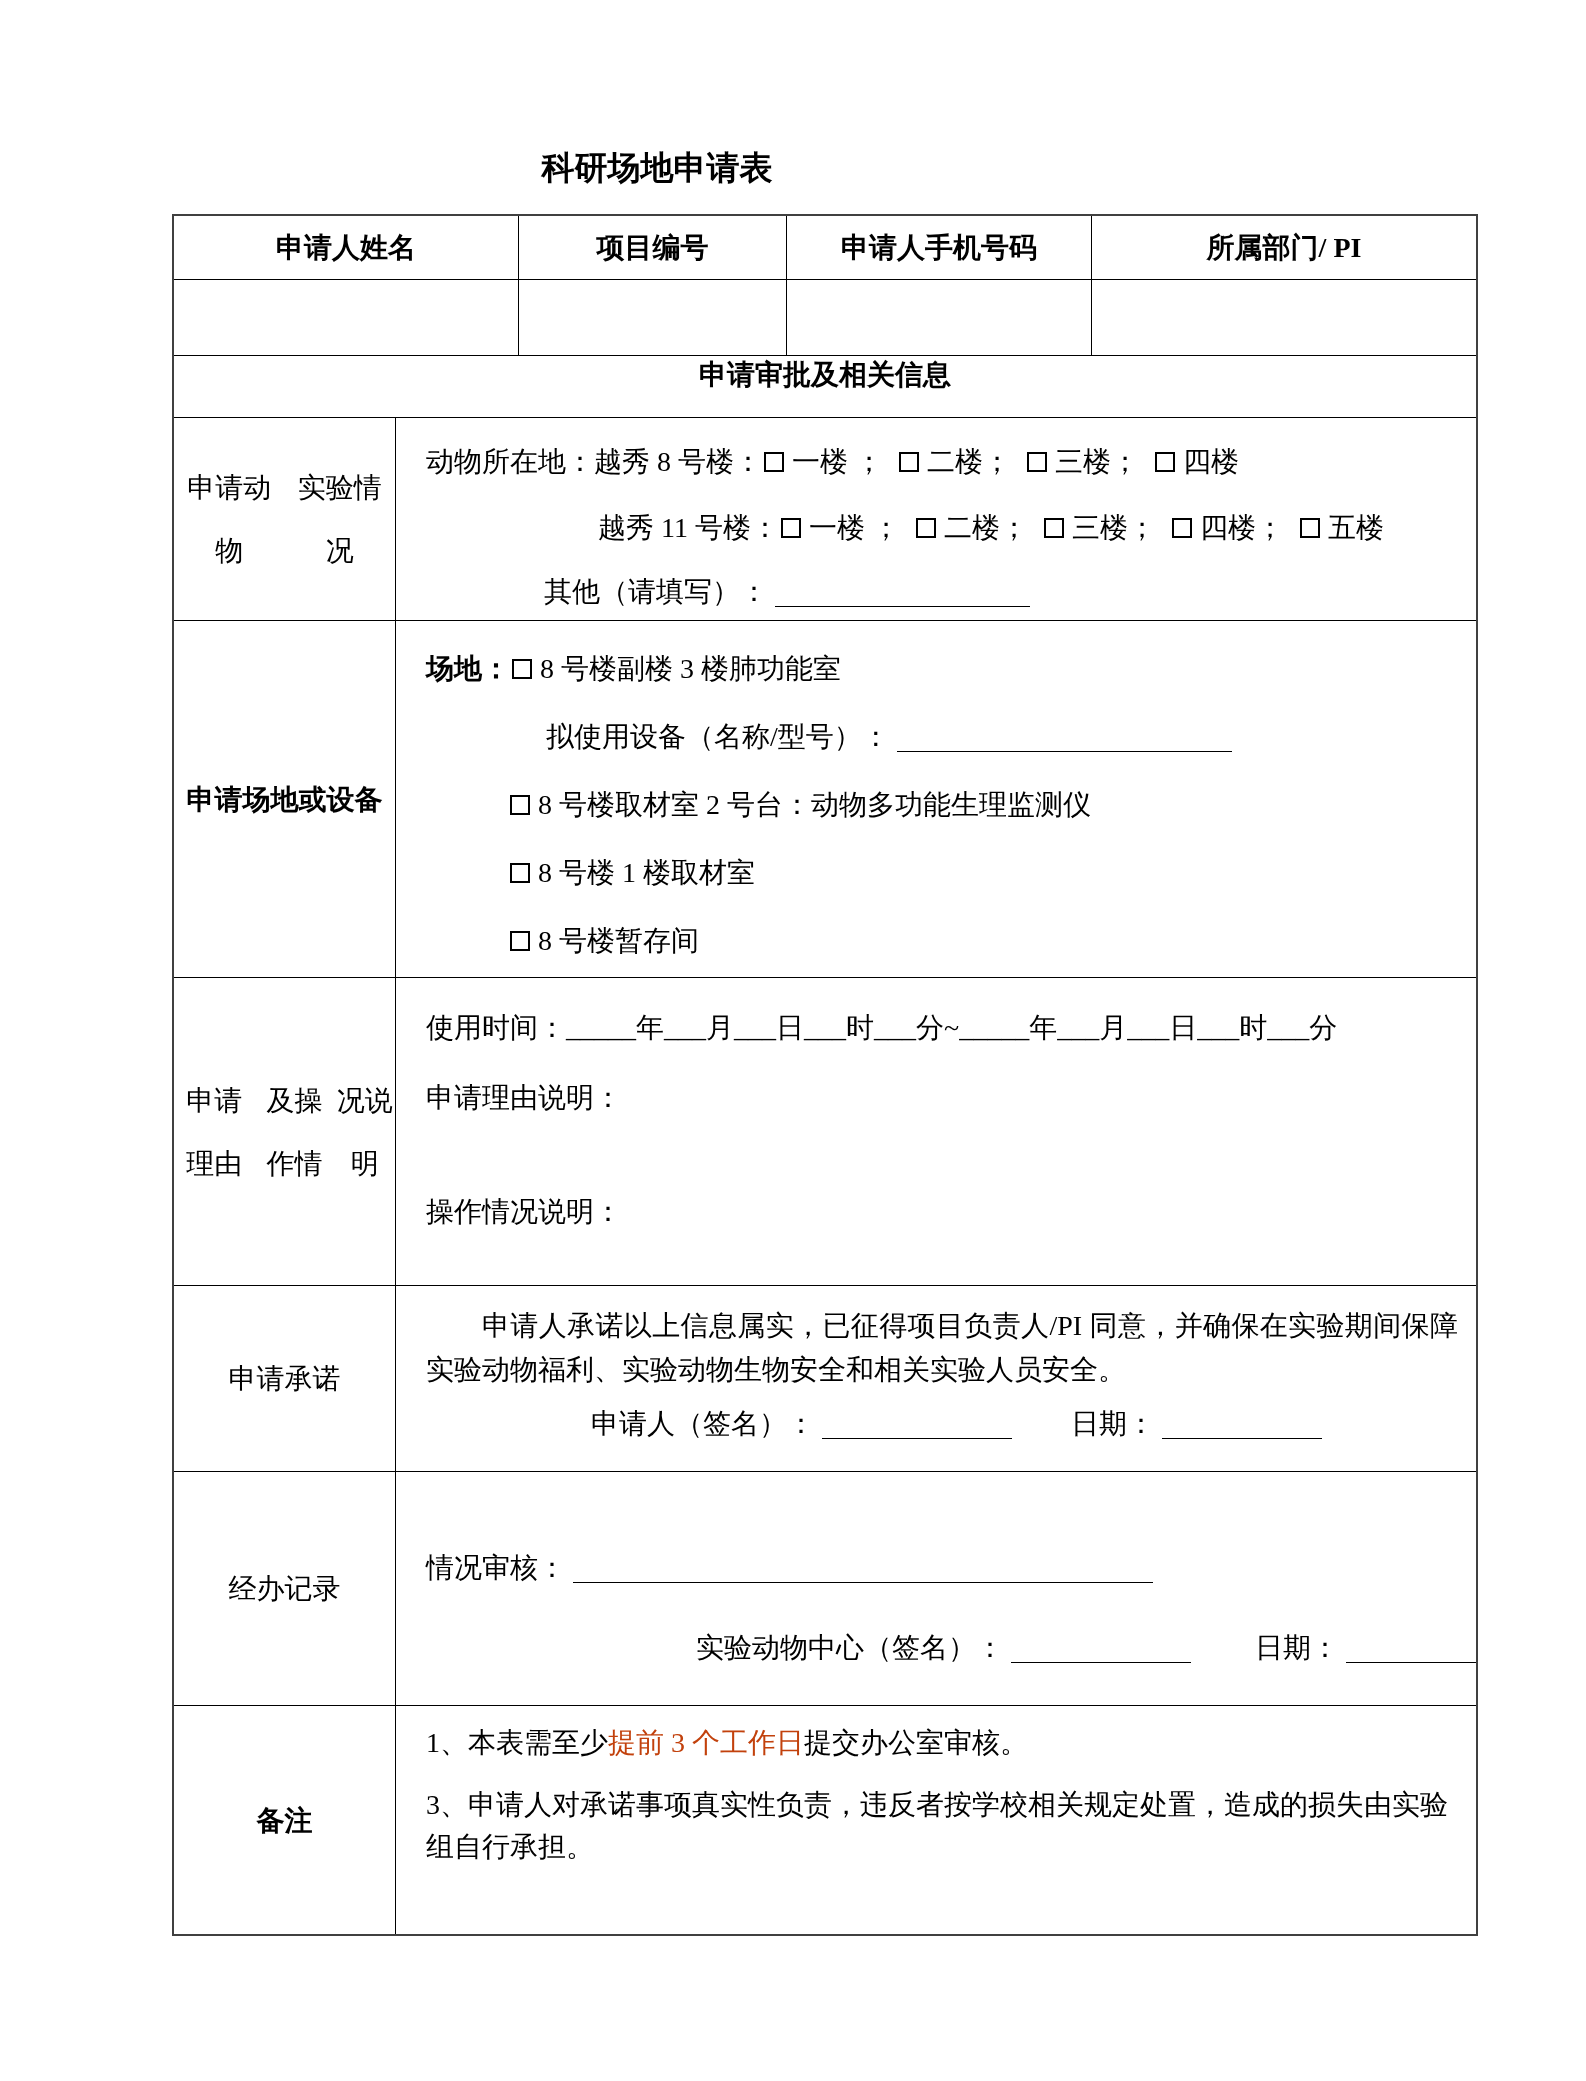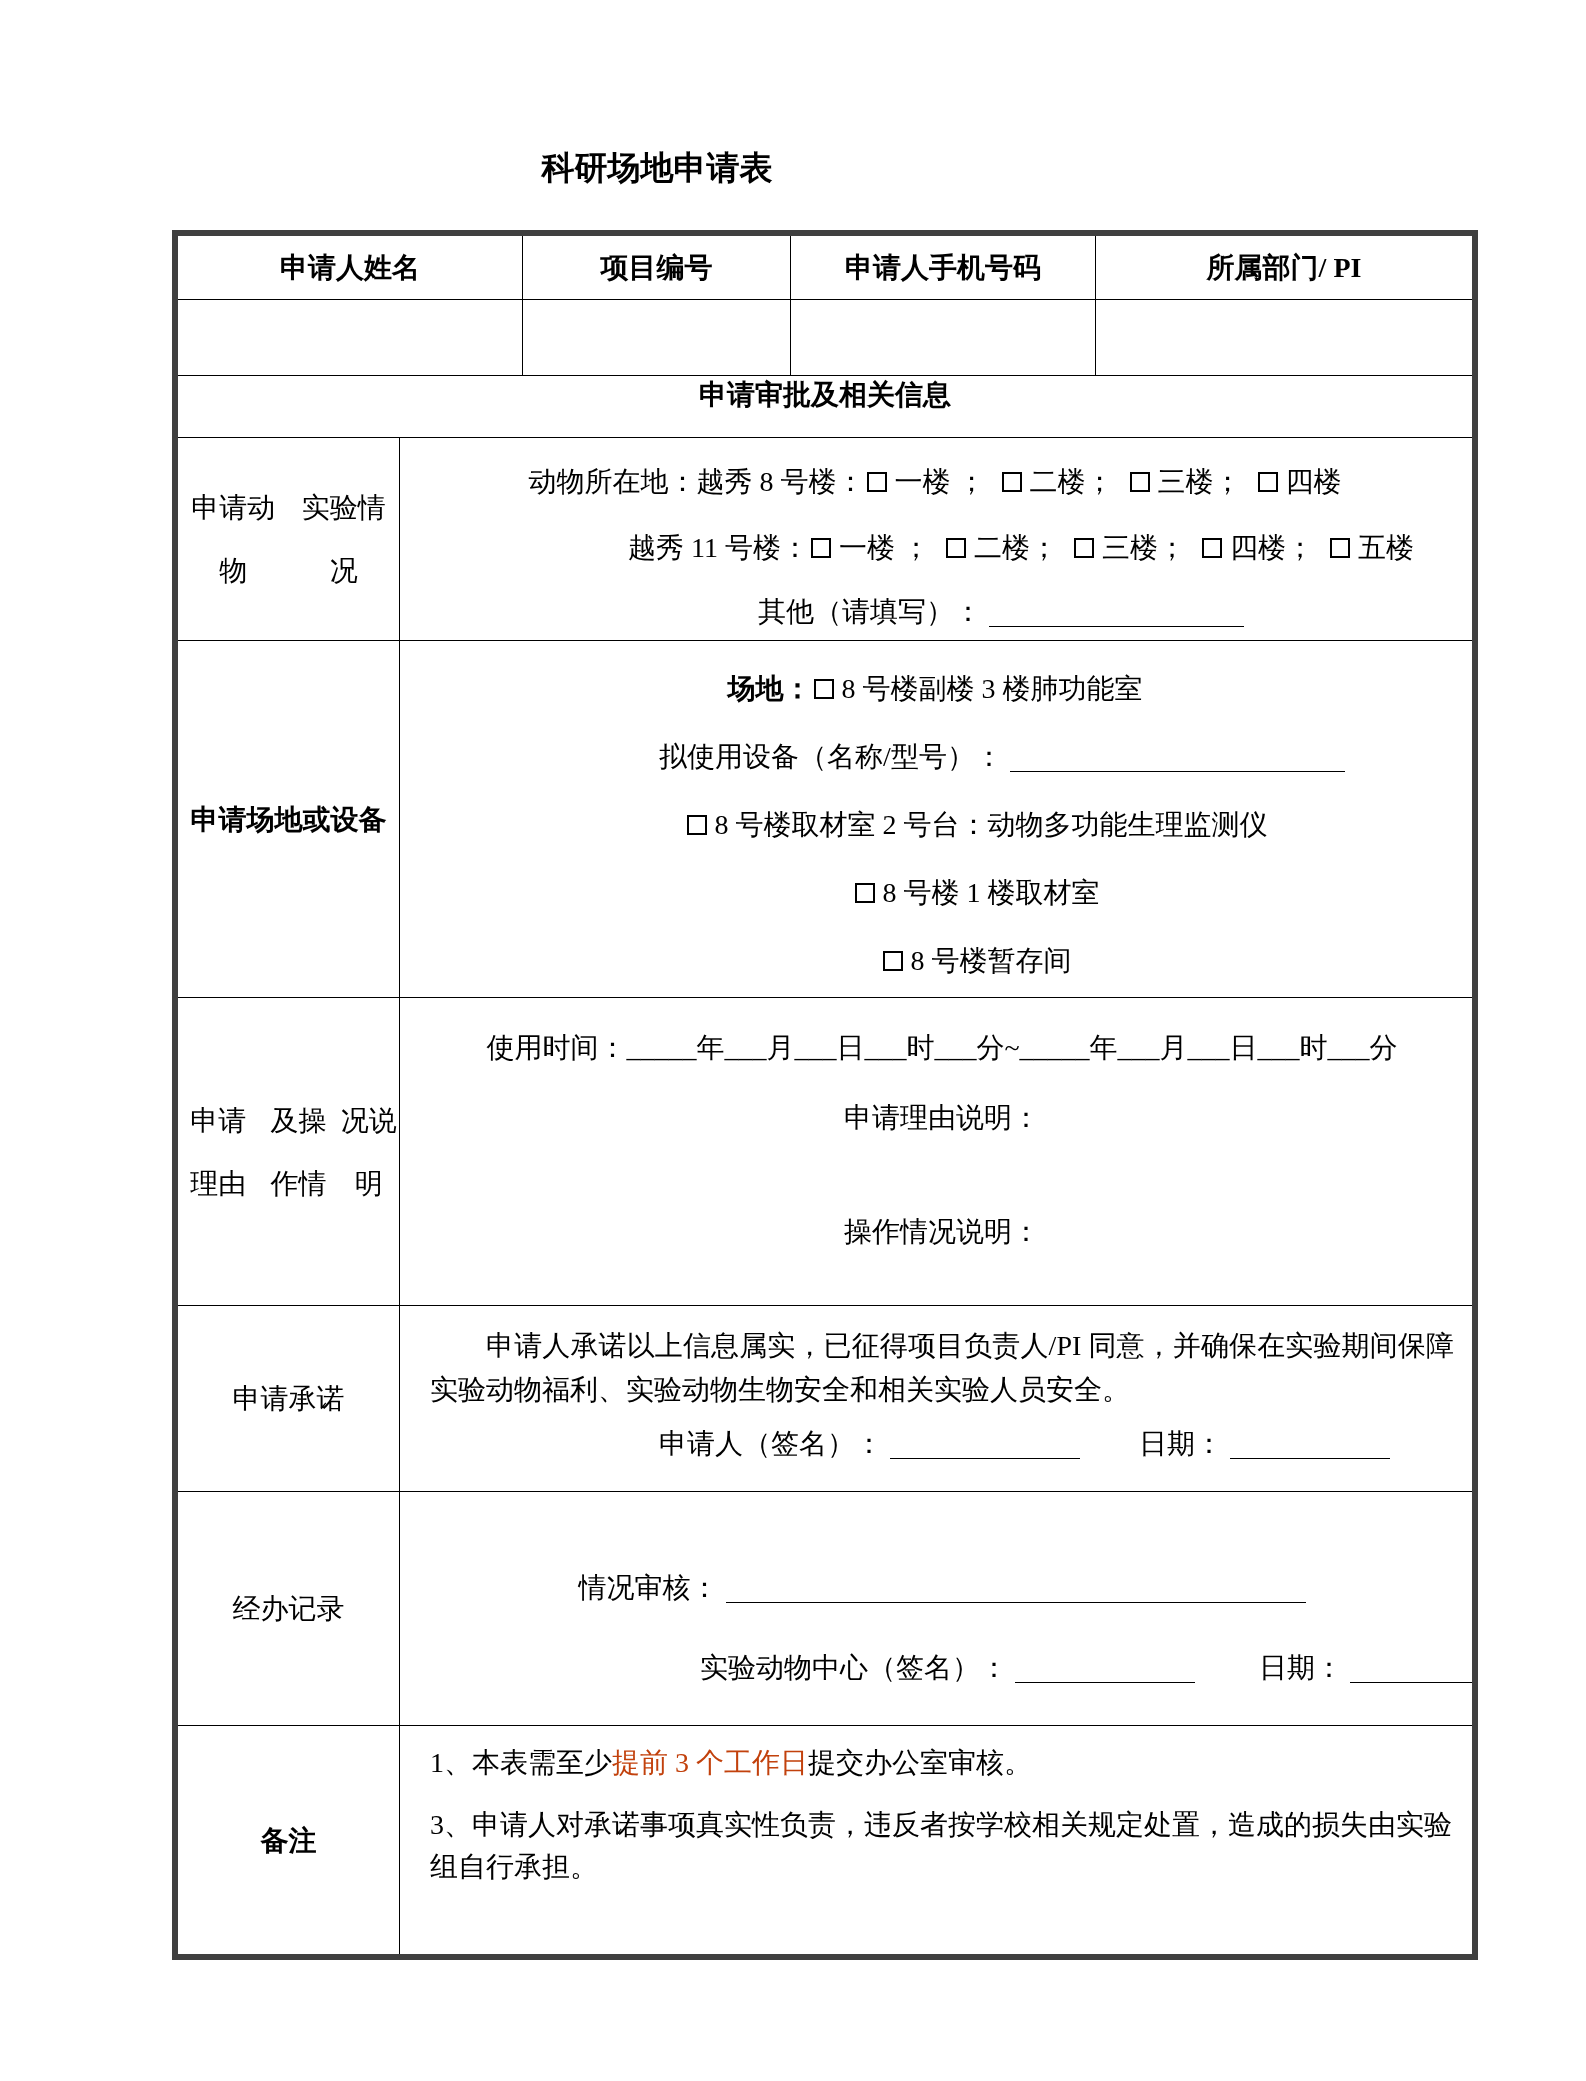--- a/index.html
+++ b/index.html
@@ -9,40 +9,40 @@
     background:#ffffff;
     font-family:"Liberation Serif","DejaVu Serif",serif;
     color:#000;
     border-radius:13px;
   }
   .title {
     position:absolute; top:146px; left:657px; transform:translateX(-50%);
     font-size:33px; font-weight:bold; white-space:nowrap;
   }
   .form {
-    position:absolute; left:172px; top:230px; width:1306px;
-    border:6px solid #404040; box-sizing:border-box; font-size:28px;
+    position:absolute; left:172px; top:214px; width:1306px;
+    border:2px solid #404040; box-sizing:border-box; font-size:28px;
   }
   .row { box-sizing:border-box; border-bottom:1.5px solid #000; }
   .row:last-child { border-bottom:none; }
   .grid4 { display:grid; grid-template-columns:345px 268px 305px 1fr; }
   .grid4 > div { box-sizing:border-box; border-right:1.5px solid #000;
     display:flex; align-items:center; justify-content:center; }
   .grid4 > div:last-child { border-right:none; }
   .row-header { height:64px; font-weight:bold; }
   .row-input { height:76px; }
   .row-banner { height:62px; display:flex; align-items:flex-start; justify-content:center;
     font-weight:bold; }
   .section { display:grid; grid-template-columns:222px 1fr; }
   .label-cell { box-sizing:border-box; border-right:1.5px solid #000;
     display:flex; flex-direction:row; align-items:center; justify-content:center;
     text-align:center; line-height:63px; }
   .label-cell.bold { font-weight:bold; }
   .content-cell { box-sizing:border-box; padding:0 18px 0 30px; overflow:hidden; }
-  .line { line-height:40px; white-space:nowrap;text-align:center; }
+  .line { line-height:40px; white-space:nowrap; }
   .cb { display:inline-block; width:20px; height:20px; border:2px solid #000;
     margin:0 8px 0 2px; vertical-align:-1px; box-sizing:border-box; }
   .opt-label { margin-right:14px; }
   .blank { display:inline-block; border-bottom:1.5px solid #000; height:30px;
     vertical-align:-6px; }
   .gap { display:inline-block; }
   .para { line-height:44px; text-indent:2em; text-align:justify; }
   .red-seg {}
 </style>
 </head>

